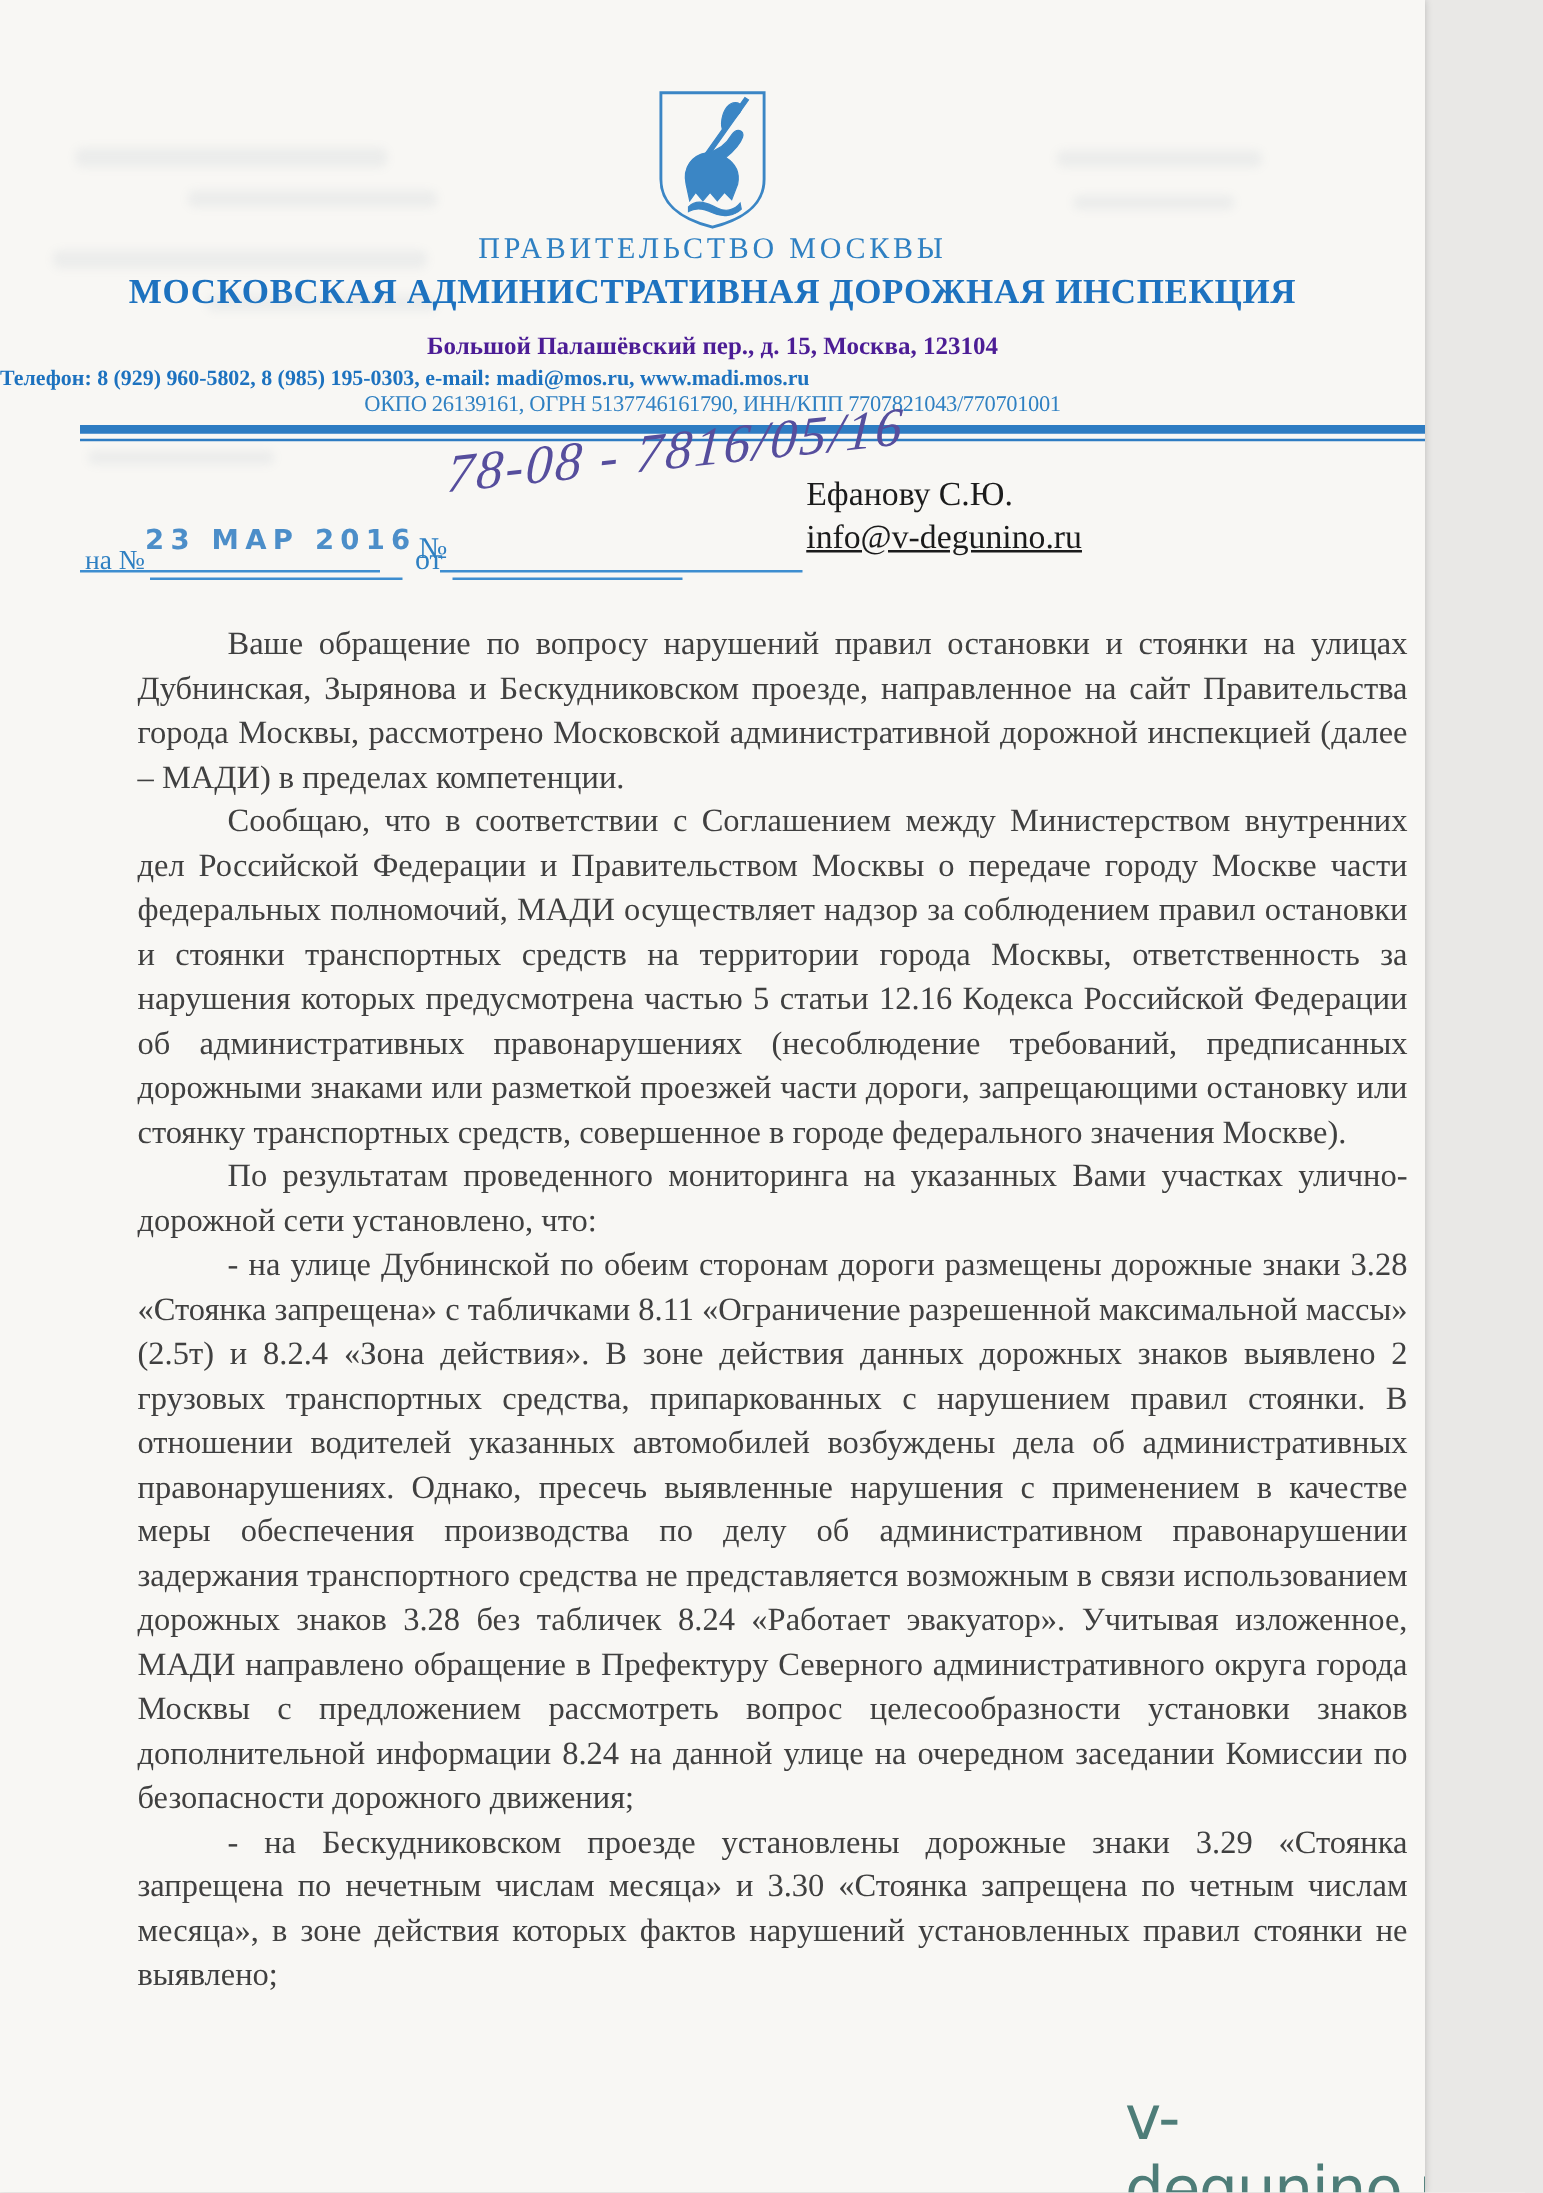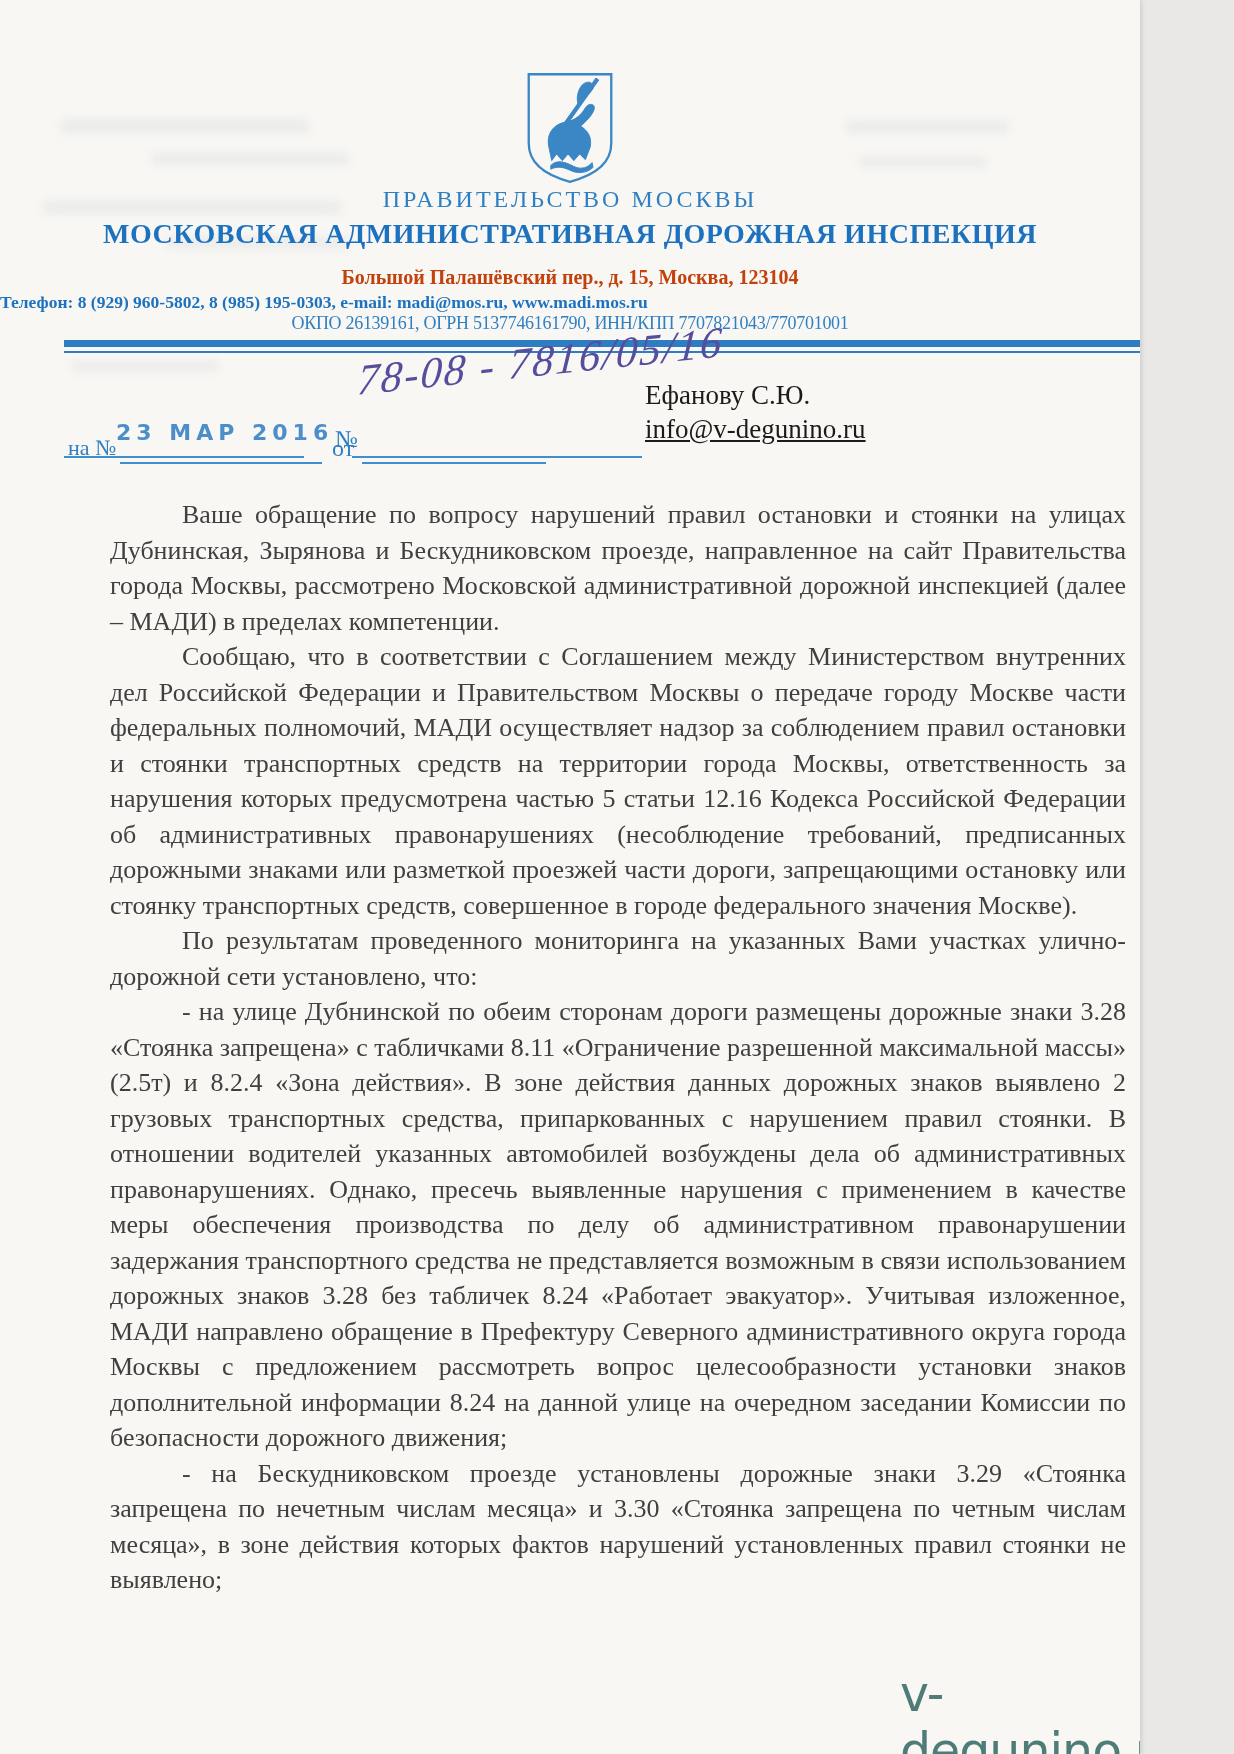--- a/index.html
+++ b/index.html
@@ -18,21 +18,21 @@
   .gov-title {
     position:absolute; top:186px; left:0; width:100%; text-align:center;
     font-size:24px; letter-spacing:3px; color:#2f80c2;
   }
   .org-name {
     position:absolute; top:218px; left:0; width:100%; text-align:center;
     font-weight:bold; font-size:28px; letter-spacing:.5px; color:#1d72bf;
   }
   .hdr-addr {
     position:absolute; top:266px; left:0; width:100%; text-align:center;
-    font-weight:bold; font-size:20px; color:#c2410c;
+    font-weight:bold; font-size:20px; color:#4c1d95;
   }
   .hdr-contacts {
     position:absolute; top:292px; left:0; width:100%; text-align:left;
     font-weight:bold; font-size:17.5px; color:#1d72bf;
   }
   .hdr-reg {
     position:absolute; top:313px; left:0; width:100%; text-align:center;
     font-size:18px; letter-spacing:-.3px; color:#2f80c2;
   }
   .sep-thick { position:absolute; top:340px; left:64px; width:1110px; height:7px; background:#2e7cc2; }

